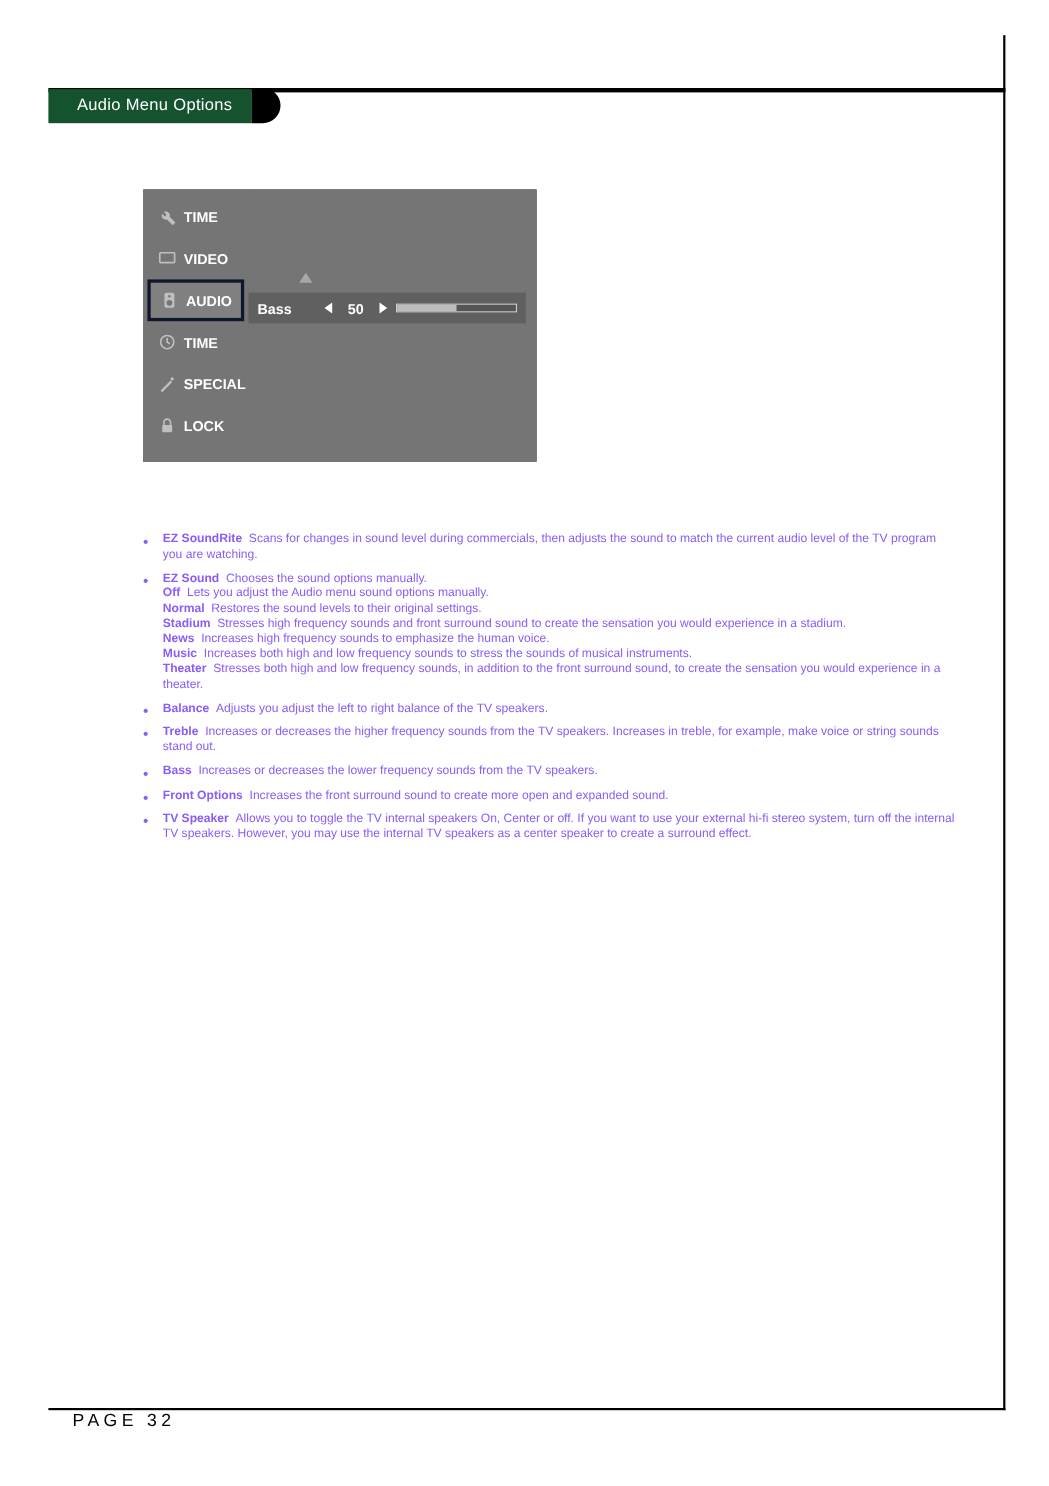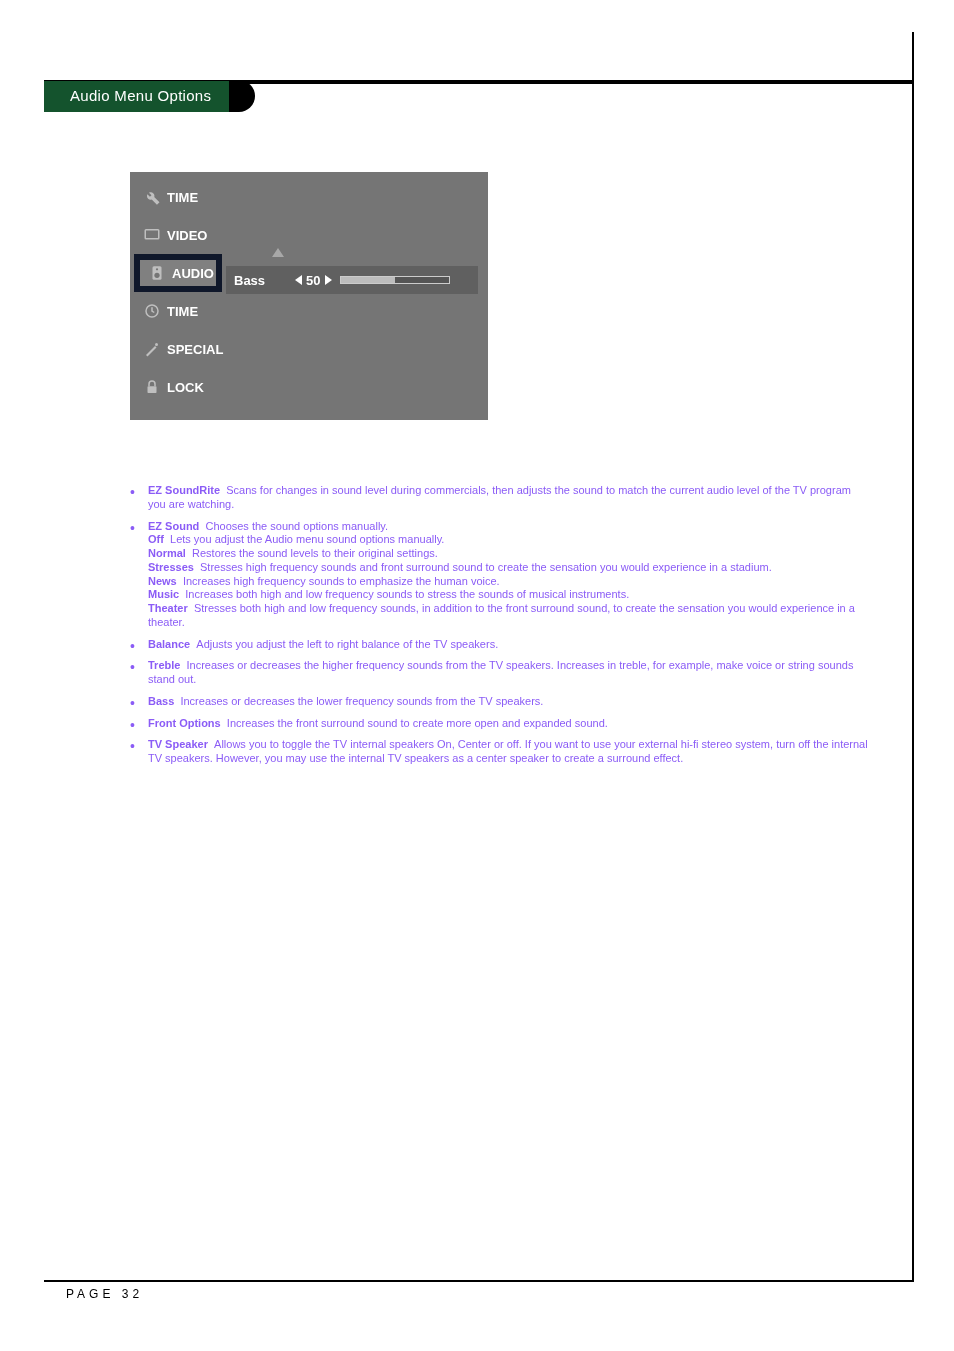--- a/index.html
+++ b/index.html
@@ -76,21 +76,21 @@
     gap: 6px;
     padding-left: 8px;
     color: #fff;
     font-weight: bold;
     font-size: 13px;
     font-family: Arial, sans-serif;
     border: 1px solid rgba(0,0,0,0);
     margin: 0 4px;
   }
   .osd-item.active {
-    border: 6px solid #0f172a;
+    border: 3px solid #0f172a;
     background: #808080;
   }
   .osd-icon {
     width: 18px;
     height: 18px;
     display: inline-flex;
     align-items: center;
     justify-content: center;
     flex: 0 0 18px;
   }
@@ -116,21 +116,21 @@
     width: 252px;
     background: #606060;
     display: flex;
     align-items: center;
     color: #fff;
     font-family: Arial, sans-serif;
     font-weight: bold;
     font-size: 13px;
   }
   .bass-label { margin-left: 8px; }
-  .bass-arrows { margin-left: 30px; display: flex; align-items: center; gap: 4px; }
+  .bass-arrows { margin-left: 30px; display: flex; align-items: center; gap: 14px; }
   .tri-left {
     width: 0; height: 0;
     border-top: 5px solid transparent;
     border-bottom: 5px solid transparent;
     border-right: 7px solid #fff;
   }
   .tri-right {
     width: 0; height: 0;
     border-top: 5px solid transparent;
     border-bottom: 5px solid transparent;
@@ -175,21 +175,21 @@
     top: 0;
     font-size: 14px;
   }
   .b { font-weight: bold; }
   .sub { display: block; }
 
   .page-number {
     position: absolute;
     left: 66px;
     bottom: 50px;
-    font-size: 12px;
+    font-size: 16px;
     letter-spacing: 4px;
     font-family: Verdana, sans-serif;
   }
 </style>
 </head>
 <body>
 
 <div class="title-line"></div>
 <div class="page-frame"></div>
 
@@ -272,21 +272,21 @@
 
 <div class="content">
   <ul>
     <li>
       <span class="b">EZ SoundRite</span>&nbsp;&nbsp;<span>Scans for changes in sound level during commercials, then adjusts the sound to match the current audio level of the TV program you are watching.</span>
     </li>
     <li>
       <span class="b">EZ Sound</span>&nbsp;&nbsp;<span>Chooses the sound options manually.</span>
       <span class="sub"><span class="b">Off</span>&nbsp;&nbsp;<span>Lets you adjust the Audio menu sound options manually.</span></span>
       <span class="sub"><span class="b">Normal</span>&nbsp;&nbsp;<span>Restores the sound levels to their original settings.</span></span>
-      <span class="sub"><span class="b">Stresses</span>&nbsp;&nbsp;<span>Stresses high frequency sounds and front surround sound to create the sensation you would experience in a stadium.</span></span>
+      <span class="sub"><span class="b">Stadium</span>&nbsp;&nbsp;<span>Stresses high frequency sounds and front surround sound to create the sensation you would experience in a stadium.</span></span>
       <span class="sub"><span class="b">News</span>&nbsp;&nbsp;<span>Increases high frequency sounds to emphasize the human voice.</span></span>
       <span class="sub"><span class="b">Music</span>&nbsp;&nbsp;<span>Increases both high and low frequency sounds to stress the sounds of musical instruments.</span></span>
       <span class="sub"><span class="b">Theater</span>&nbsp;&nbsp;<span>Stresses both high and low frequency sounds, in addition to the front surround sound, to create the sensation you would experience in a theater.</span></span>
     </li>
     <li>
       <span class="b">Balance</span>&nbsp;&nbsp;<span>Adjusts you adjust the left to right balance of the TV speakers.</span>
     </li>
     <li>
       <span class="b">Treble</span>&nbsp;&nbsp;<span>Increases or decreases the higher frequency sounds from the TV speakers. Increases in treble, for example, make voice or string sounds stand out.</span>
     </li>

